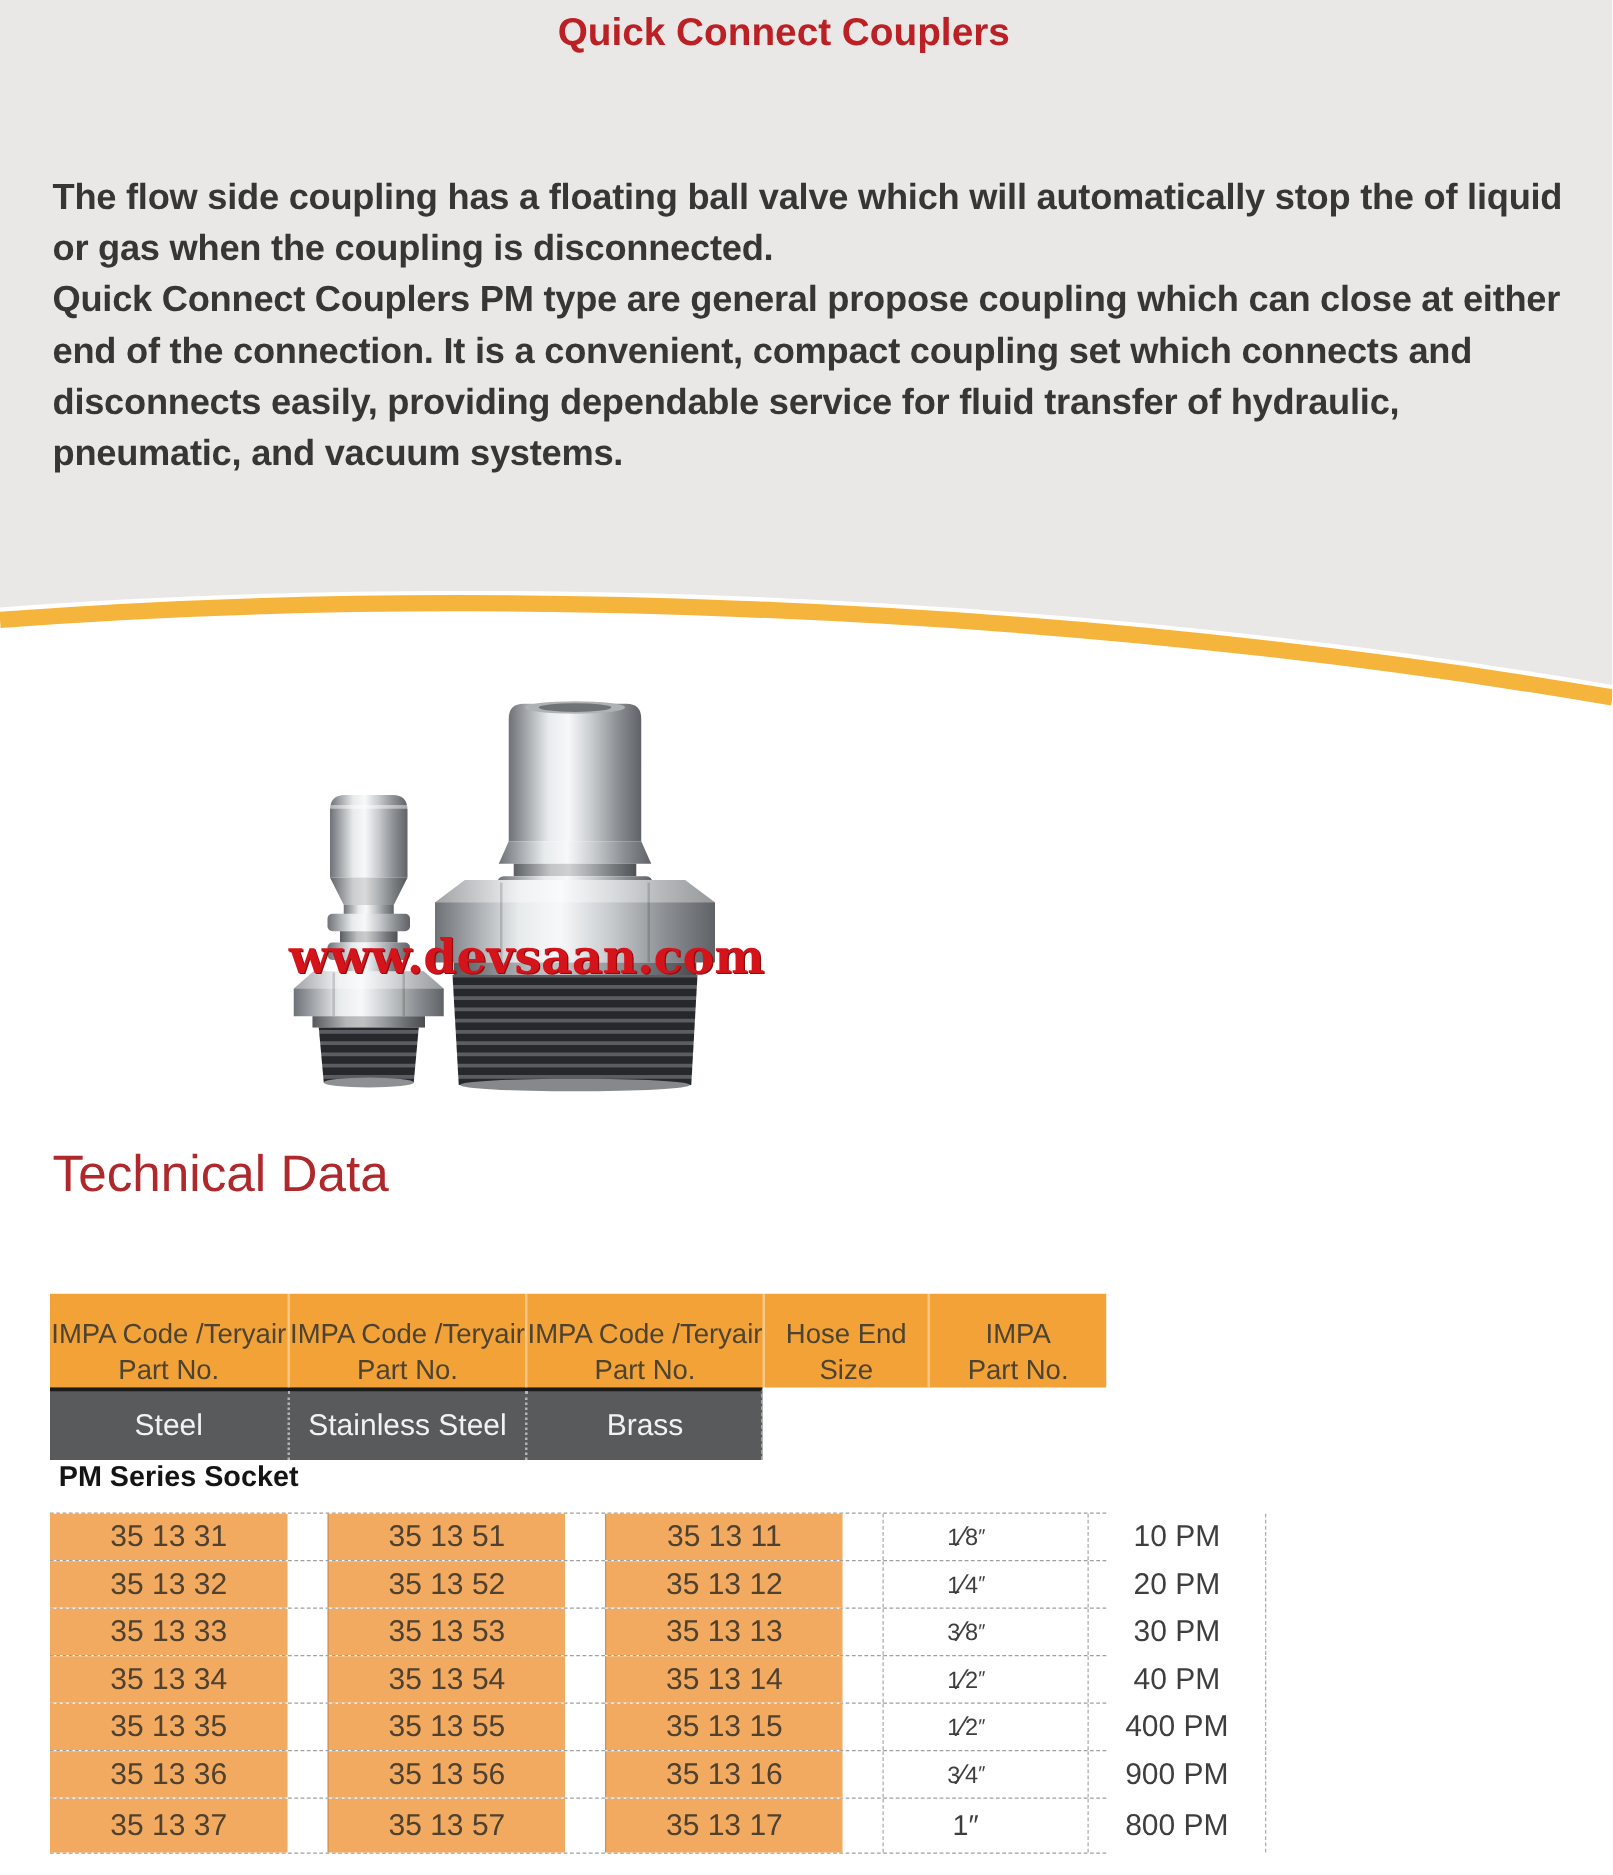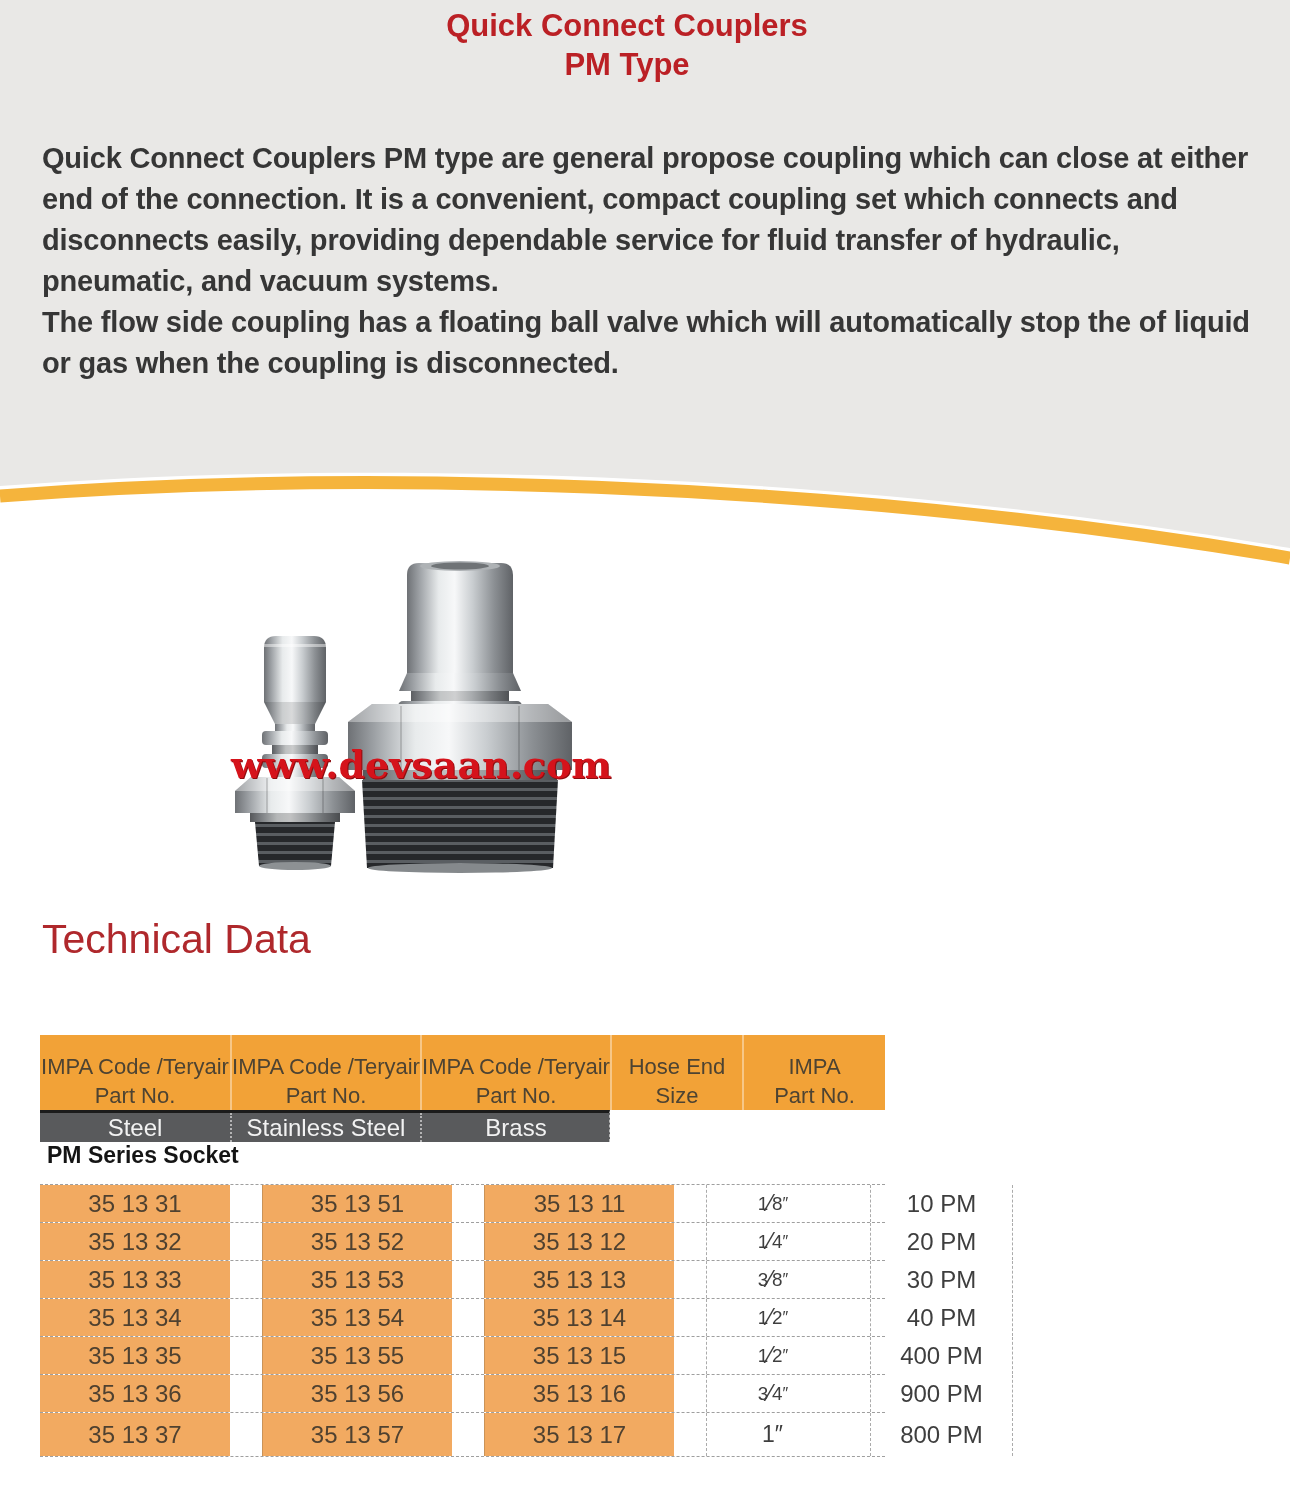--- a/index.html
+++ b/index.html
@@ -50,21 +50,21 @@
     display:grid; grid-template-columns:190px 190px 190px 132px 143px;
     height:75px; background:#F2A237;
   }
   .th {
     display:flex; flex-direction:column; justify-content:flex-end; align-items:center;
     font-size:22px; line-height:29px; color:#4D4332; text-align:center;
   }
   .th + .th { border-left:2px solid rgba(255,255,255,0.40); }
 
   .t-sub {
-    width:570px; height:32px;
+    width:570px; height:58px;
     display:grid; grid-template-columns:190px 190px 190px;
     background:#595A5C; border-top:3px solid #1B1B1B;
     border-right:1px dashed #bdbdbd;
   }
   .ts {
     display:flex; justify-content:center; align-items:center;
     font-size:24px; color:#F2F2F2;
   }
   .ts + .ts { border-left:2px dotted rgba(255,255,255,0.55); }
 
@@ -99,26 +99,25 @@
 <div class="page">
 
   <div class="hero">
     <svg width="1290" height="570" viewBox="0 0 1290 570">
       <path d="M0,0 H1290 V548 C820,468 340,460 0,486 Z" fill="#E9E8E6"></path>
       <path d="M0,496 C340,470 820,478 1290,558" fill="none" stroke="#F5B43C" stroke-width="13"></path>
     </svg>
 
     <div class="title-block">
       <div class="title-line">Quick Connect Couplers</div>
-      <div class="title-line">PM Type</div>
     </div>
 
     <div class="intro">
+      <p>The flow side coupling has a floating ball valve which will automatically stop the of liquid or gas when the coupling is disconnected.</p>
       <p>Quick Connect Couplers PM type are general propose coupling which can close at either end of the connection. It is a convenient, compact coupling set which connects and disconnects easily, providing dependable service for fluid transfer of hydraulic, pneumatic, and vacuum systems.</p>
-      <p>The flow side coupling has a floating ball valve which will automatically stop the of liquid or gas when the coupling is disconnected.</p>
     </div>
   </div>
 
   <div class="product">
     <svg width="430" height="348" viewBox="0 0 430 348">
       <defs>
         <linearGradient id="met" x1="0" y1="0" x2="1" y2="0">
           <stop offset="0" stop-color="#6E7175"></stop>
           <stop offset="0.12" stop-color="#9EA2A6"></stop>
           <stop offset="0.30" stop-color="#E8EBEC"></stop>

